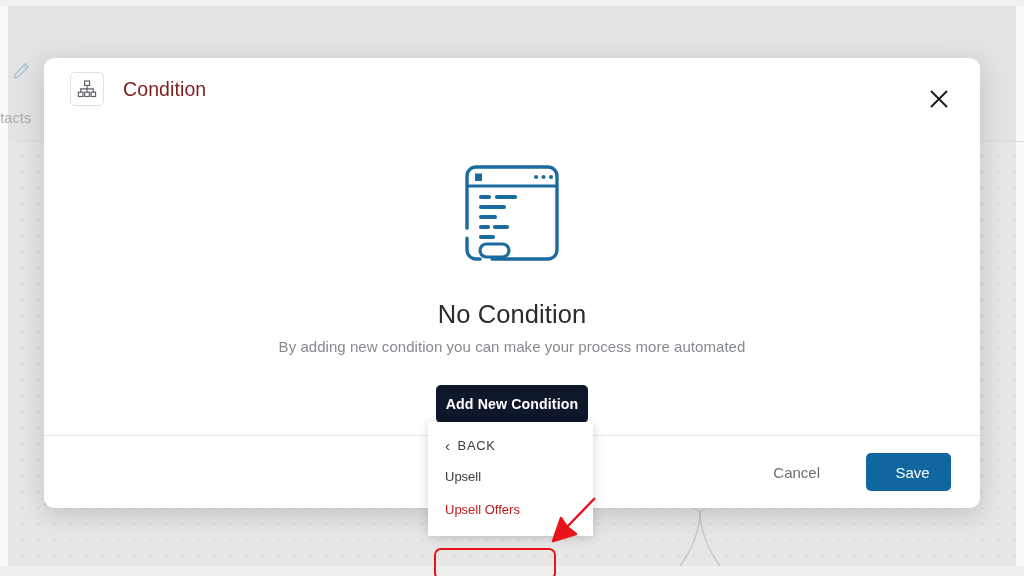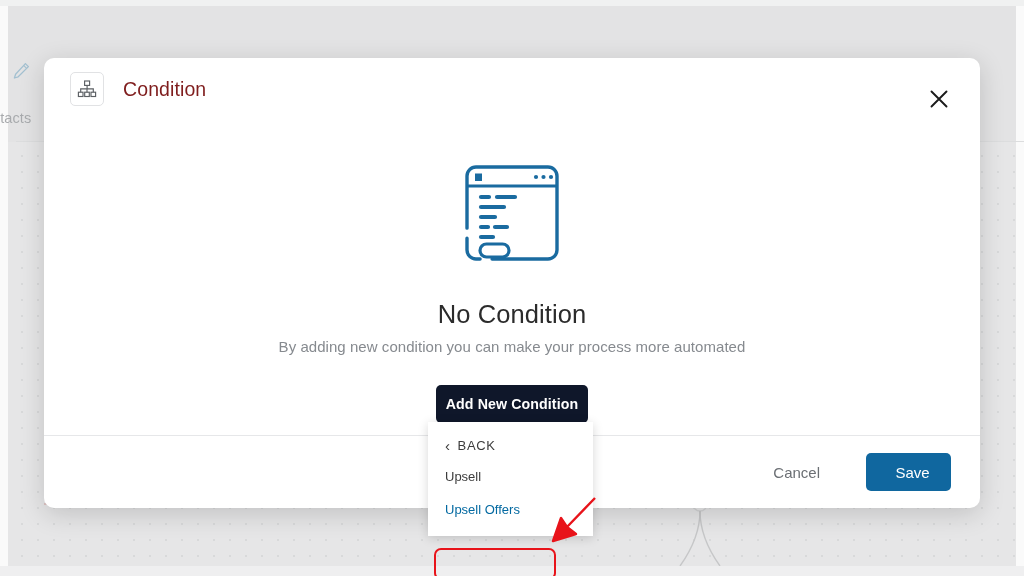--- a/index.html
+++ b/index.html
@@ -209,21 +209,21 @@
   }
 
   #back-chevron {
     margin-right: 7px;
     font-size: 15px;
     line-height: 1;
     color: #3c3c3c;
   }
 
   #dropdown-item-upsell-offers {
-    color: #0369a1;
+    color: #b91c1c;
   }
 
   #highlight-ring {
     position: absolute;
     left: 390px; top: 490px;
     width: 122px; height: 32px;
     border: 2.6px solid #e8131a;
     border-radius: 7px;
     z-index: 40;
     pointer-events: none;

